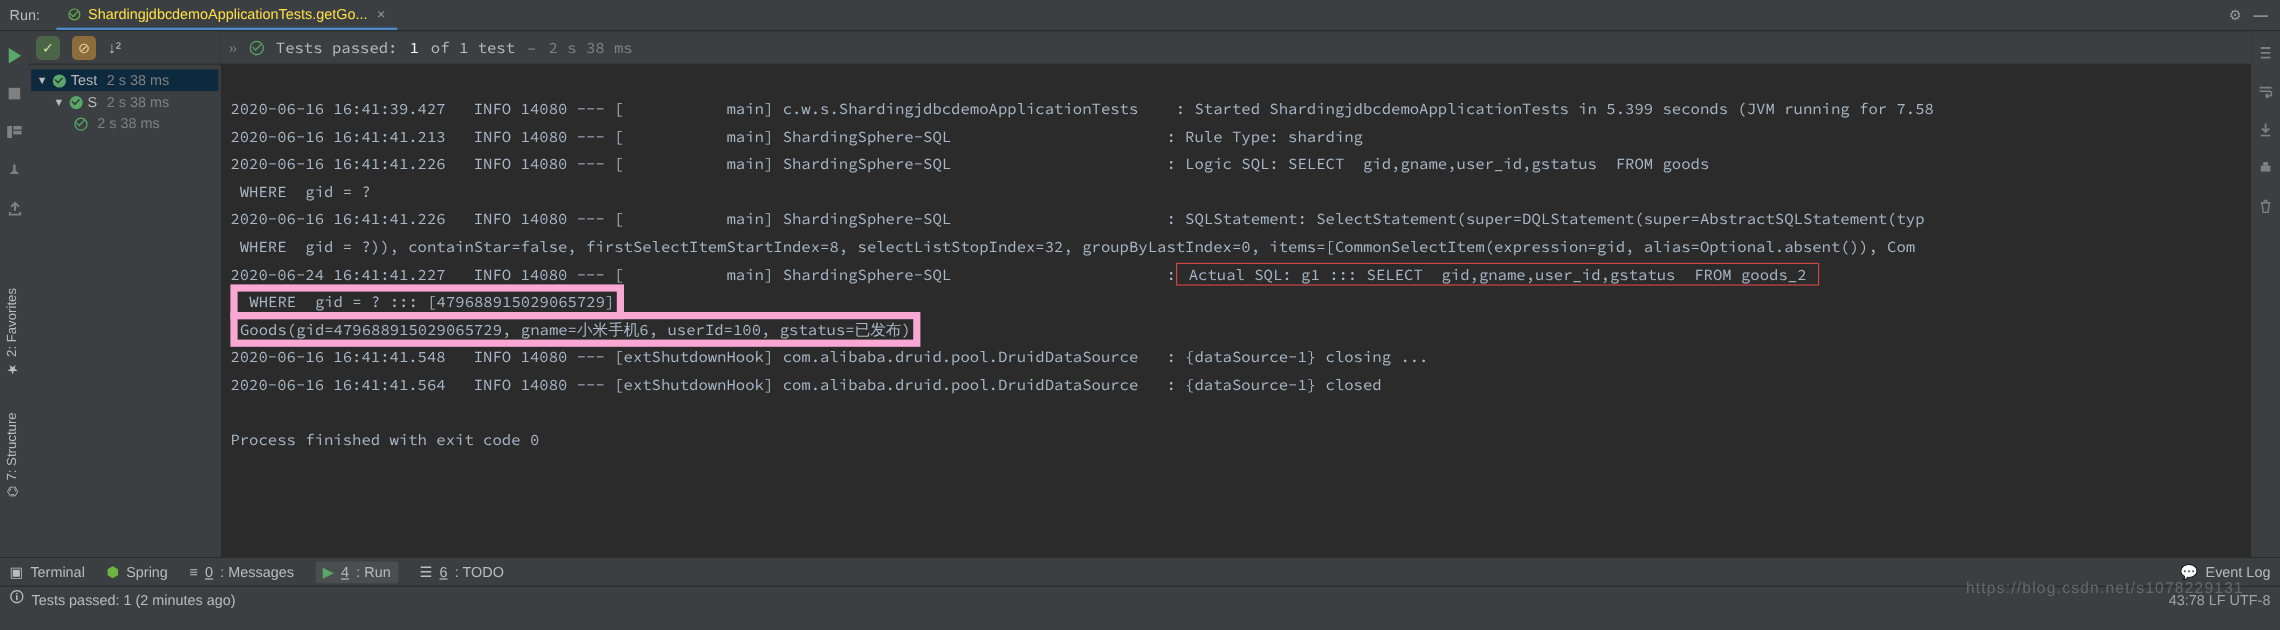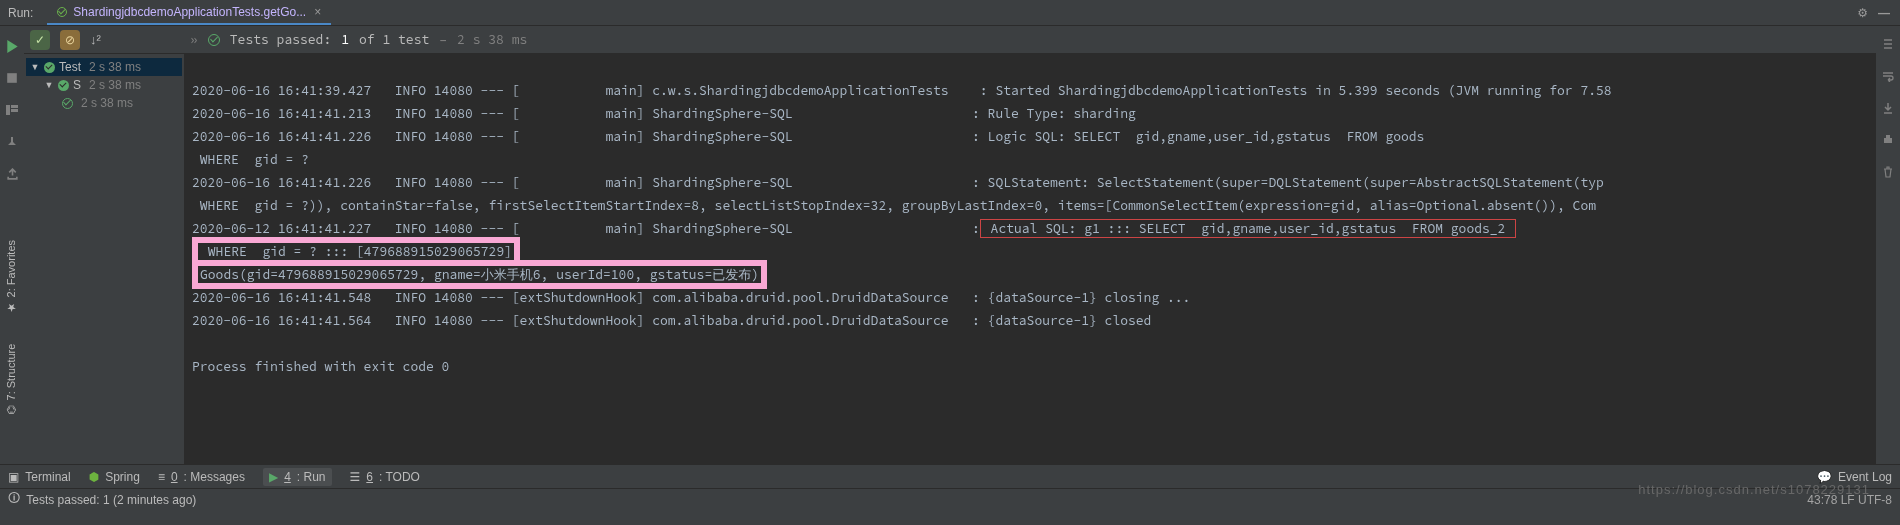--- a/index.html
+++ b/index.html
@@ -25,21 +25,21 @@
   .header .tab-status {
     width: 10px; height: 10px; border-radius: 50%;
     border: 1px solid #6ab04c; display: inline-block; margin-right: 6px;
     position: relative;
   }
   .header .tab-status::after {
     content: ""; position: absolute; left: 2px; top: -1px;
     width: 3px; height: 6px; border: solid #6ab04c; border-width: 0 1.5px 1.5px 0;
     transform: rotate(45deg);
   }
-  .header .tab-title { color: #c4b5fd; max-width: 280px; overflow: hidden; text-overflow: ellipsis; white-space: nowrap; }
+  .header .tab-title { color: #fde047; max-width: 280px; overflow: hidden; text-overflow: ellipsis; white-space: nowrap; }
   .header .tab-close { color: #999; margin-left: 8px; cursor: pointer; }
   .header .spacer { flex: 1; }
   .header .gear { color: #999; margin-right: 10px; cursor: pointer; }
   .header .minimize { color: #999; margin-right: 10px; cursor: pointer; font-weight: bold; }
 
   
   .main { display: flex; height: 438px; }
 
   .left-icon-col {
     width: 24px; background: #3c3f41; display: flex; flex-direction: column;
@@ -225,21 +225,21 @@
             <span style="color:#808080">2 s 38 ms</span>
           </div>
         </div>
         <div class="console-lines">
 <span>2020-06-16 16:41:39.427   INFO 14080 --- [           main] c.w.s.ShardingjdbcdemoApplicationTests    : Started ShardingjdbcdemoApplicationTests in 5.399 seconds (JVM running for 7.58</span>
 <span>2020-06-16 16:41:41.213   INFO 14080 --- [           main] ShardingSphere-SQL                       : Rule Type: sharding</span>
 <span>2020-06-16 16:41:41.226   INFO 14080 --- [           main] ShardingSphere-SQL                       : Logic SQL: SELECT  gid,gname,user_id,gstatus  FROM goods </span>
 <span> WHERE  gid = ?</span>
 <span>2020-06-16 16:41:41.226   INFO 14080 --- [           main] ShardingSphere-SQL                       : SQLStatement: SelectStatement(super=DQLStatement(super=AbstractSQLStatement(typ</span>
 <span> WHERE  gid = ?)), containStar=false, firstSelectItemStartIndex=8, selectListStopIndex=32, groupByLastIndex=0, items=[CommonSelectItem(expression=gid, alias=Optional.absent()), Com</span>
-<span>2020-06-12 16:41:41.227   INFO 14080 --- [           main] ShardingSphere-SQL                       :</span><span class="hl-box"> Actual SQL: g1 ::: SELECT  gid,gname,user_id,gstatus  FROM goods_2 </span>
+<span>2020-06-24 16:41:41.227   INFO 14080 --- [           main] ShardingSphere-SQL                       :</span><span class="hl-box"> Actual SQL: g1 ::: SELECT  gid,gname,user_id,gstatus  FROM goods_2 </span>
 <span class="hl-box-2"> WHERE  gid = ? ::: [479688915029065729]</span>
 <span class="hl-box-2">Goods(gid=479688915029065729, gname=小米手机6, userId=100, gstatus=已发布)</span>
 <span>2020-06-16 16:41:41.548   INFO 14080 --- [extShutdownHook] com.alibaba.druid.pool.DruidDataSource   : {dataSource-1} closing ...</span>
 <span>2020-06-16 16:41:41.564   INFO 14080 --- [extShutdownHook] com.alibaba.druid.pool.DruidDataSource   : {dataSource-1} closed</span>
 <span></span>
 <span>Process finished with exit code 0</span>
         </div>
       </div>
       <div class="right-icon-col">
         <span class="icon-btn icon-grey">

